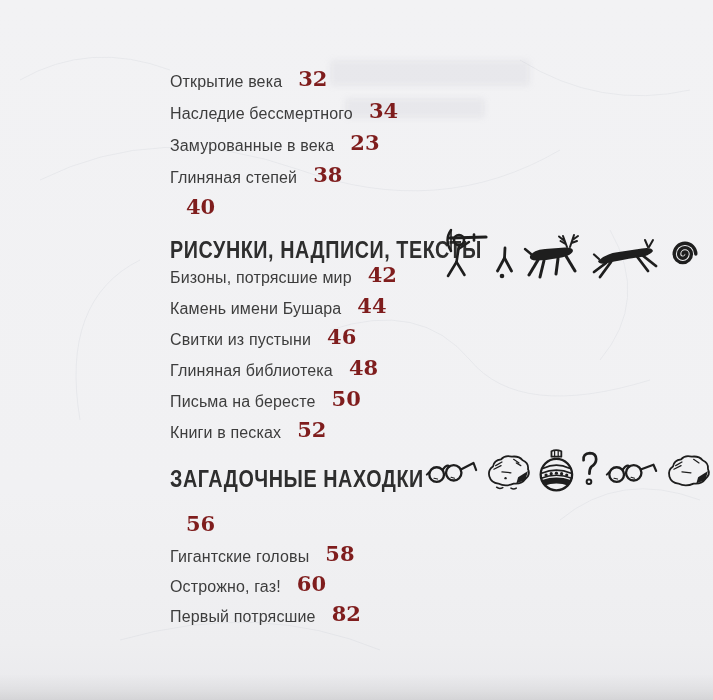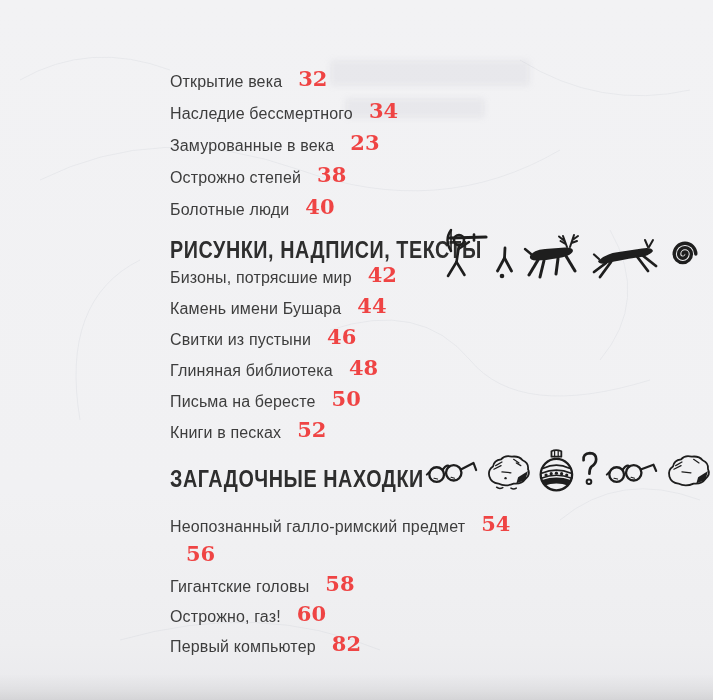--- a/index.html
+++ b/index.html
@@ -9,21 +9,21 @@
     font-family:"Liberation Sans",sans-serif;
   }
   .texture{position:absolute;inset:0;pointer-events:none;}
   .ghost-bar{position:absolute;background:rgba(145,152,168,0.10);filter:blur(3px);border-radius:4px;}
   .bottom-shade{position:absolute;left:0;right:0;bottom:0;height:26px;
     background:linear-gradient(180deg,rgba(0,0,0,0) 0%,rgba(0,0,0,0.04) 55%,rgba(0,0,0,0.09) 100%);}
   .toc-list{position:absolute;left:170px;}
   .row{display:flex;align-items:flex-end;}
   .row.h32{height:32px;} .row.h31{height:31px;} .row.h30{height:30px;}
   .title{font-size:16px;color:#3d3d3d;letter-spacing:0.15px;}
-  .num{margin-left:16px;font-family:"DejaVu Serif",serif;font-weight:700;font-size:21px;color:#ef4444;}
+  .num{margin-left:16px;font-family:"DejaVu Serif",serif;font-weight:700;font-size:21px;color:#7f1d1d;}
   .heading{position:absolute;left:170px;font-size:21px;font-weight:700;color:#2e2e2e;
     letter-spacing:0.6px;transform:scale(0.94,1.1);transform-origin:left top;white-space:nowrap;}
   .strip{position:absolute;display:flex;align-items:flex-end;}
   .strip svg{display:block;}
   .ink{stroke:#1e1e1e;fill:none;stroke-linecap:round;stroke-linejoin:round;}
   .ink-fill{fill:#1e1e1e;stroke:none;}
 </style>
 </head>
 <body>
 
@@ -50,25 +50,24 @@
   </div>
   <div class="row h32">
     <span class="title">Наследие бессмертного</span>
     <span class="num">34</span>
   </div>
   <div class="row h32">
     <span class="title">Замурованные в века</span>
     <span class="num">23</span>
   </div>
   <div class="row h32">
-    <span class="title">Острожно степей</span>
+    <span class="title">Глиняная степей</span>
     <span class="num">38</span>
   </div>
   <div class="row h32">
-    <span class="title">Болотные люди</span>
     <span class="num">40</span>
   </div>
 </div>
 
 <div class="heading" style="top:237px;">РИСУНКИ, НАДПИСИ, ТЕКСТЫ</div>
 
 <div class="strip" style="left:444px;top:228px;width:260px;height:52px;gap:7px;">
   <svg width="44" height="52" viewBox="0 0 44 52">
     <circle class="ink" cx="15" cy="12" r="5" stroke-width="2.6"></circle>
     <path class="ink" d="M7,2 Q0,12 7,23" stroke-width="2.4"></path>
@@ -205,33 +204,29 @@
     <g class="ink" stroke-width="1.4">
       <path d="M13,17 l7,-4 M11,21 l8,-4"></path>
       <path d="M33,10 l6,4"></path>
       <path d="M20,24 l10,1"></path>
     </g>
   </svg>
 </div>
 
 <div class="toc-list" style="top:506px;">
   <div class="row h30">
-    <span class="title">Неопознанный галло-римский предмет</span>
-    <span class="num">54</span>
-  </div>
-  <div class="row h30">
     <span class="num">56</span>
   </div>
   <div class="row h30">
     <span class="title">Гигантские головы</span>
     <span class="num">58</span>
   </div>
   <div class="row h30">
     <span class="title">Острожно, газ!</span>
     <span class="num">60</span>
   </div>
   <div class="row h30">
-    <span class="title">Первый компьютер</span>
+    <span class="title">Первый потрясшие</span>
     <span class="num">82</span>
   </div>
 </div>
 
 <div class="bottom-shade"></div>
 
 </body></html>

